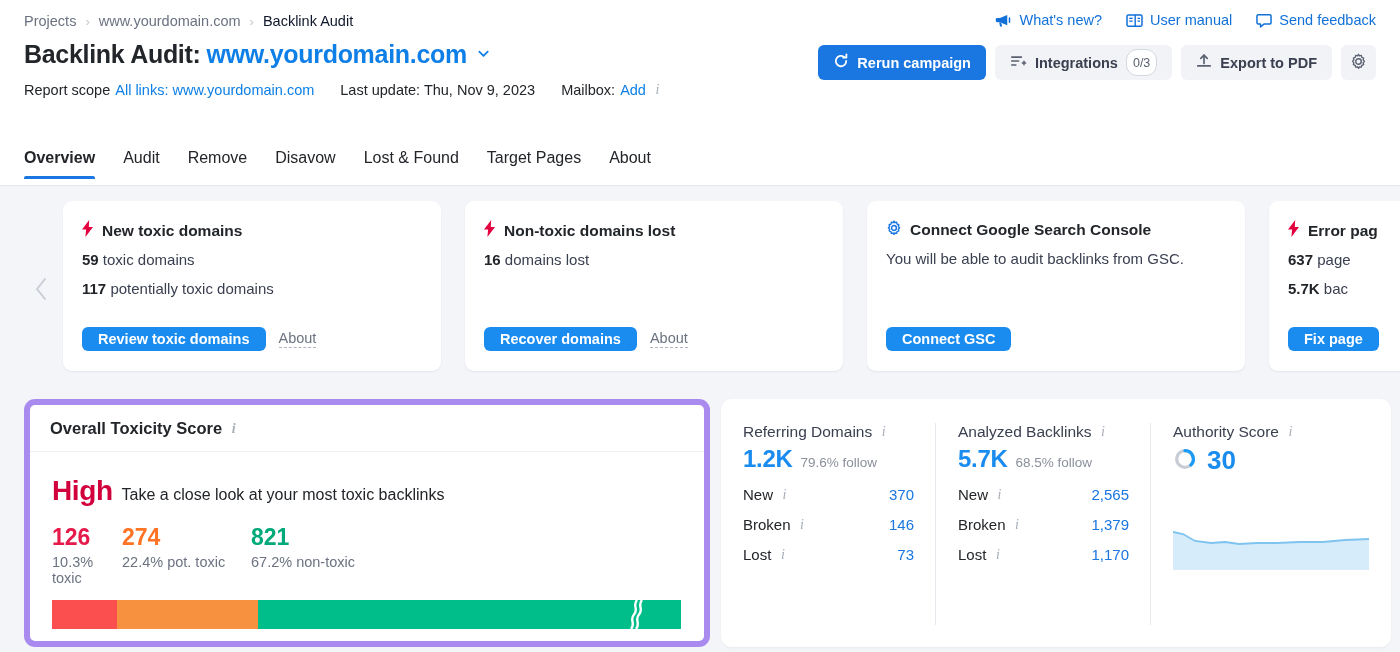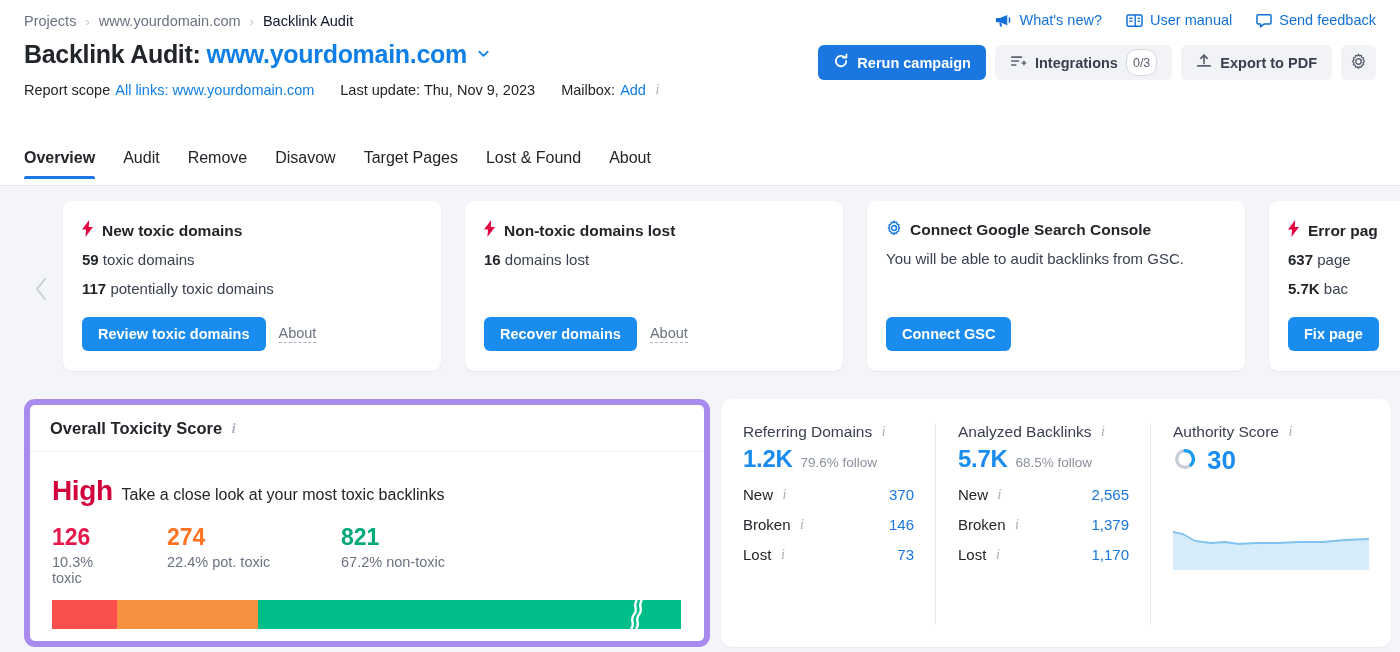--- a/index.html
+++ b/index.html
@@ -92,21 +92,21 @@
     box-shadow: 0 1px 2px rgba(20,30,60,0.07);
     position: relative;
   }
   .card-head { display: flex; align-items: center; gap: 8px; font-size: 15.5px; font-weight: bold; color: #222529; }
   .card-line { font-size: 15px; color: #3B4050; margin-top: 9px; line-height: 1.33; }
   .card-line b { font-weight: bold; color: #222529; }
   .card-desc { font-size: 15px; color: #3B4050; margin-top: 9px; line-height: 1.35; max-width: 320px; }
   .card-foot { position: absolute; left: 19px; bottom: 20px; display: flex; align-items: center; gap: 13px; }
   .card-btn {
     background: #1A8CF0; color: #fff; border: none; border-radius: 6px;
-    height: 34px; padding: 0 16px; font-size: 14.5px; font-weight: bold;
+    height: 24px; padding: 0 16px; font-size: 14.5px; font-weight: bold;
     cursor: pointer; font-family: "Liberation Sans", sans-serif;
   }
   .about-link {
     font-size: 14.5px; color: #6B7280;
     border-bottom: 1px dashed #AEB4BE; cursor: pointer; padding-bottom: 1px;
   }
 
   
   .lower { position: relative; margin-top: 18px; padding: 0 24px; display: flex; gap: 0; }
 
@@ -116,21 +116,21 @@
   }
   .tox-head {
     padding: 14px 20px 13px 20px; font-size: 16.5px; font-weight: bold;
     border-bottom: 1px solid #EDEFF3; display: flex; align-items: center;
   }
   .tox-body { padding: 23px 22px 0 22px; }
   .tox-verdict { display: flex; align-items: baseline; }
   .tox-level { font-size: 28px; font-weight: bold; color: #D1003C; letter-spacing: -0.4px; }
   .tox-advice { font-size: 16px; color: #222529; margin-left: 9px; }
 
-  .tox-stats { display: flex; margin-top: 18px; gap: 45px; }
+  .tox-stats { display: flex; margin-top: 18px; }
   .tox-stat { }
   .tox-stat .num { font-size: 23px; font-weight: bold; line-height: 1.05; }
   .tox-stat .lbl { font-size: 14.5px; color: #6B7280; margin-top: 5px; }
   .tox-stat.s1 { width: 70px; }
   .tox-stat.s2 { width: 129px; }
   .tox-bar { display: flex; height: 29px; margin-top: 14px; width: 630px; overflow: hidden; position: relative; }
   .seg { height: 100%; }
   .bar-break { position: absolute; right: 38px; top: 0; height: 29px; width: 16px; }
 
   .stats-panel {
@@ -275,22 +275,22 @@
         </span>
       </button>
     </div>
 
     <div class="tabs-underline"></div>
     <div class="tabs">
       <div class="tab active">Overview</div>
       <div class="tab">Audit</div>
       <div class="tab">Remove</div>
       <div class="tab">Disavow</div>
+      <div class="tab">Lost &amp; Found</div>
       <div class="tab">Target Pages</div>
-      <div class="tab">Lost &amp; Found</div>
       <div class="tab">About</div>
     </div>
   </div>
 
   <div class="carousel">
 
     <div class="car-arrow left">
       <span>
         <svg width="17" height="26" viewBox="0 0 17 26">
             <path d="M12 3L4 13l8 10" fill="none" stroke="#C9CDD6" stroke-width="2" stroke-linecap="round" stroke-linejoin="round"></path>

